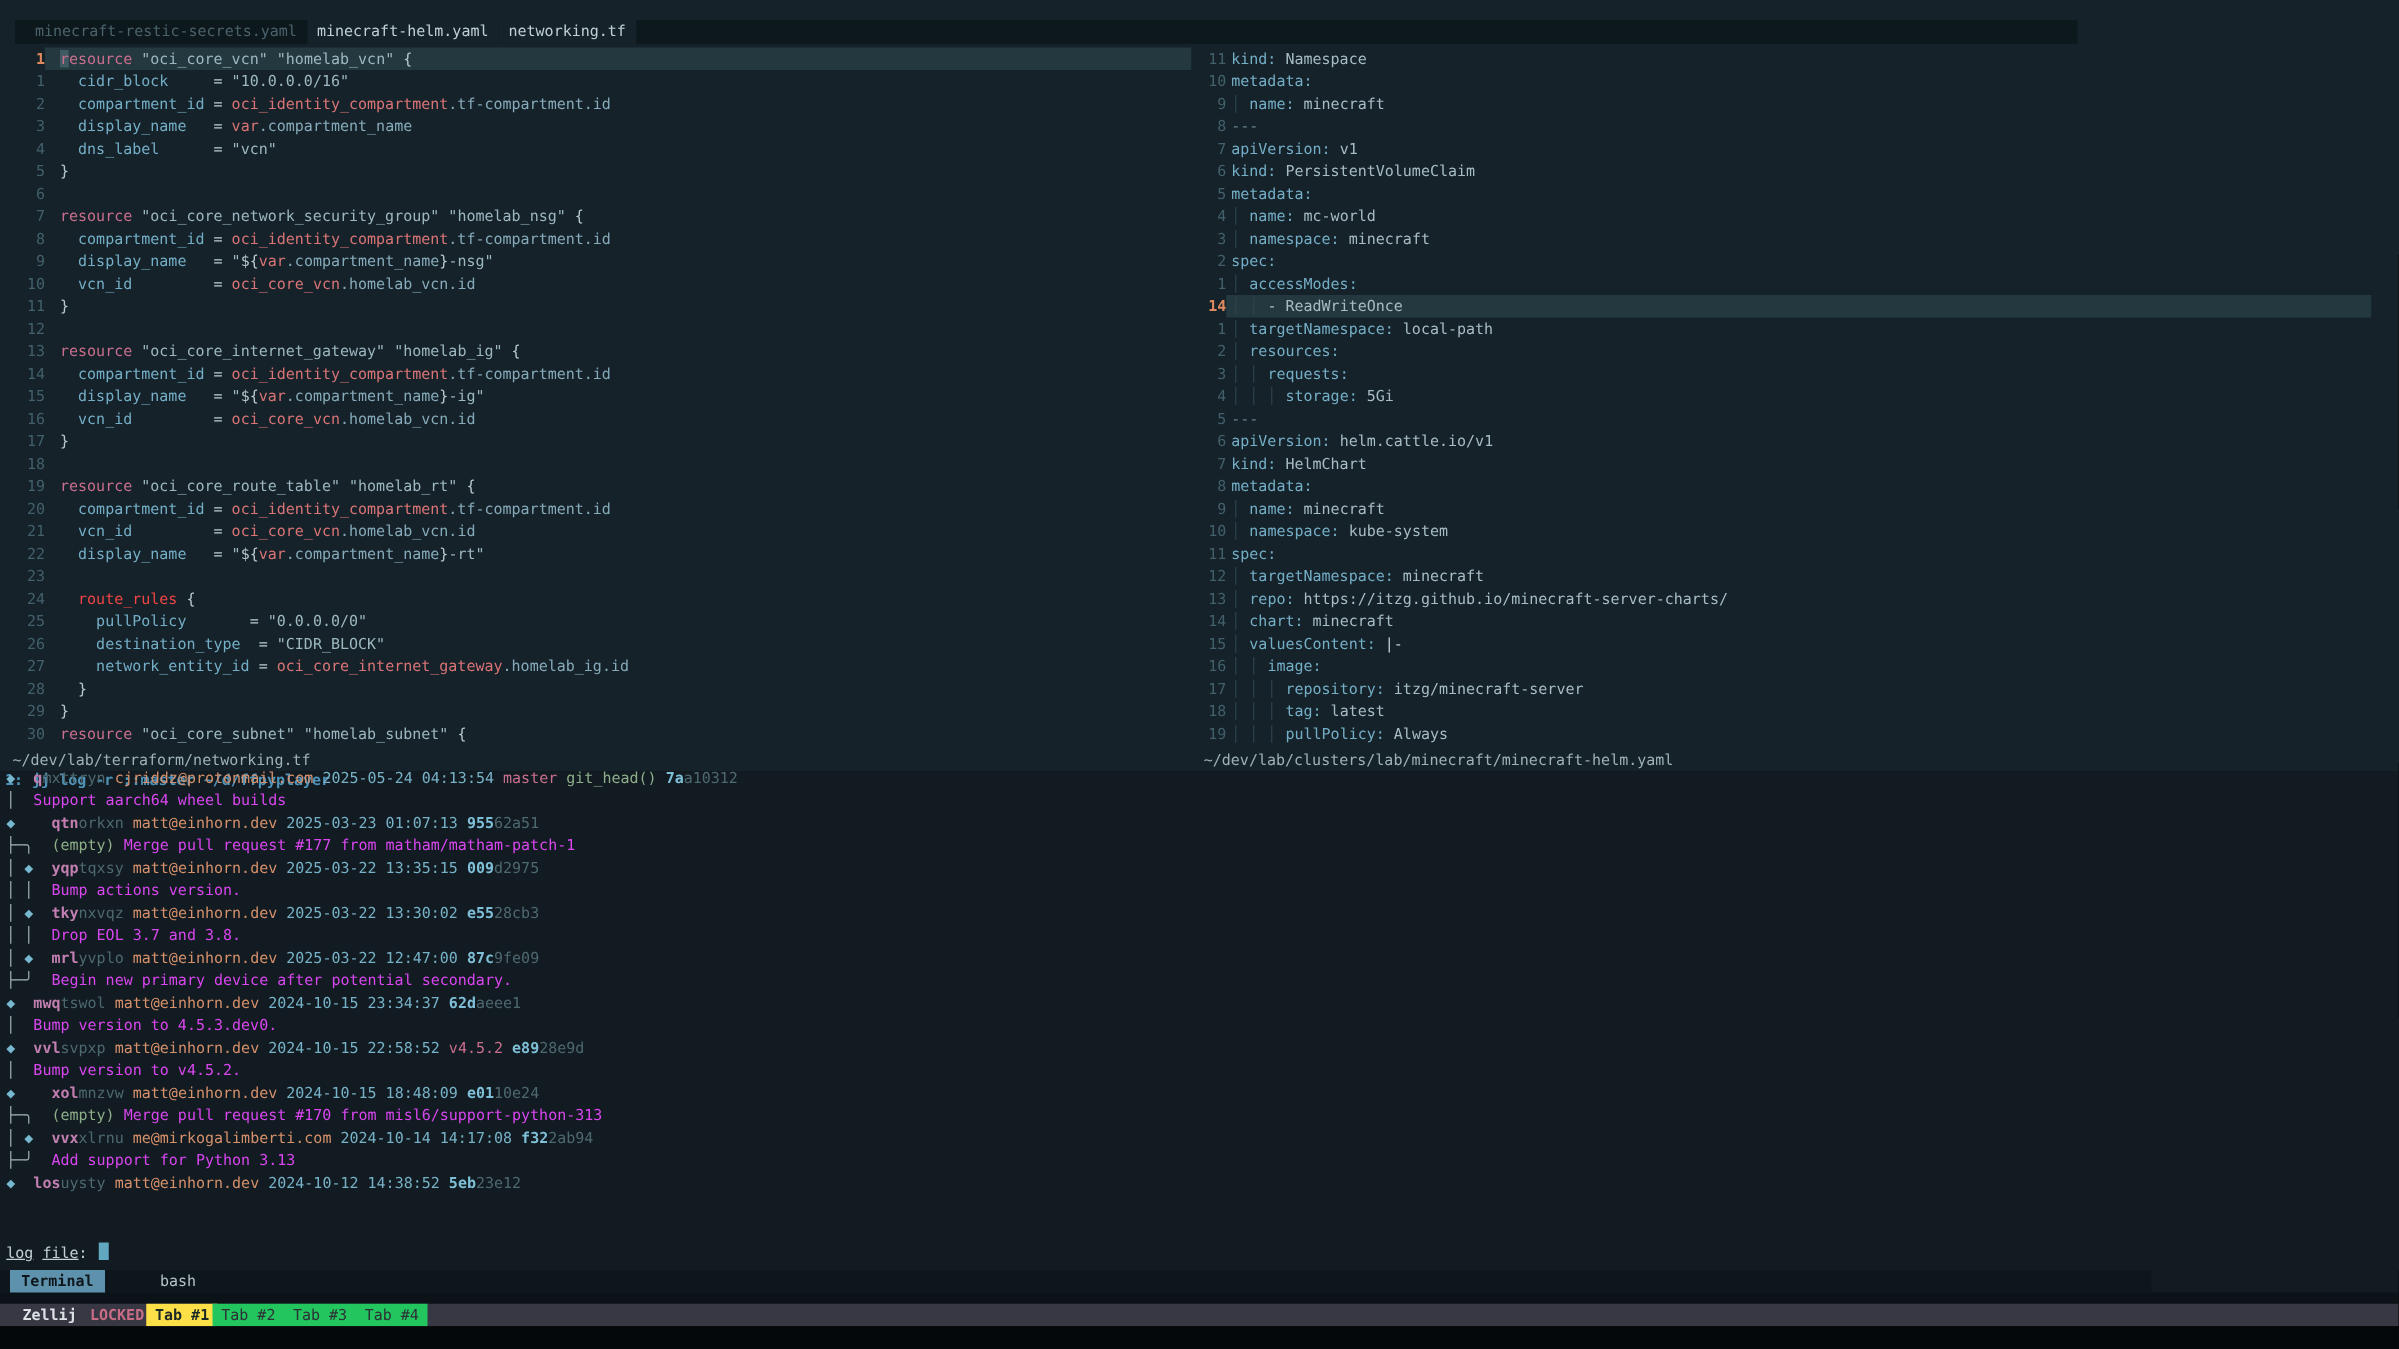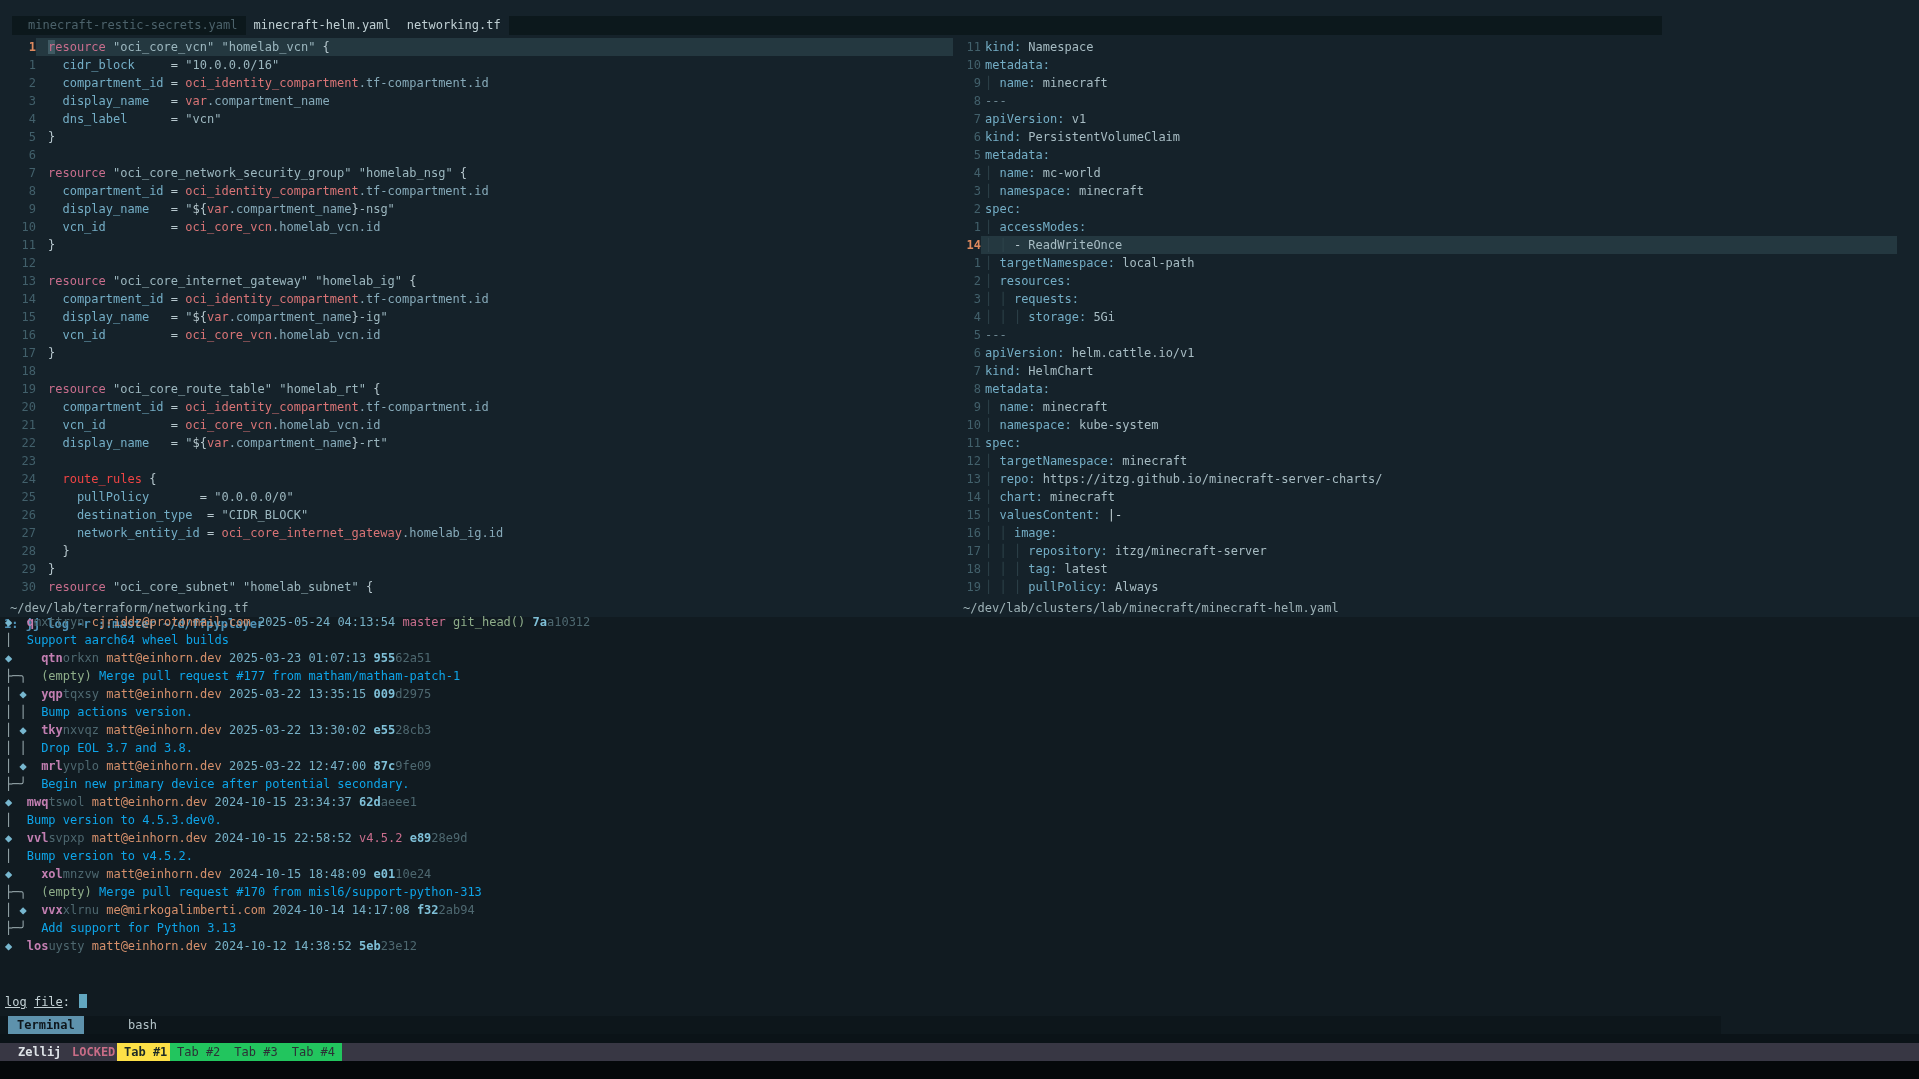--- a/index.html
+++ b/index.html
@@ -47,21 +47,21 @@
   .nd{color:#77b7cf}                     
   .ci{color:#c37fb2;font-weight:bold}    
   .di{color:#4e6870}                     
   .em{color:#d6906b}                     
   .dt{color:#77b1c7}                     
   .br{color:#c96e8d}                     
   .gh{color:#8fae8a}                     
   .oi{color:#7fc0d8;font-weight:bold}    
   .gr{color:#9fb0b4}                     
   .emp{color:#8fae8a}                    
-  .de{color:#0ea5e9}                     
+  .de{color:#d946ef}                     
   #prompt{left:5px;top:993px;color:#c4d2d6;white-space:pre}
   .u{text-decoration:underline}
   .cursorblk{display:inline-block;width:8px;height:14px;background:#62a7c0;margin-left:2px;vertical-align:-2px}
   
   #termbar{left:0;top:1016px;width:1721px;height:18px;background:#0d161b}
   #term-chip{position:absolute;left:8px;padding:0 9px;background:#5e92ac;color:#0e171c;font-weight:bold;height:18px}
   #bash-label{position:absolute;left:128px;color:#b3c3c8}
   
   #statusbar{left:0;top:1043px;width:1919px;height:18px;background:#383744}
   #sb-app{position:absolute;left:18px;color:#dde2e6;font-weight:bold}

